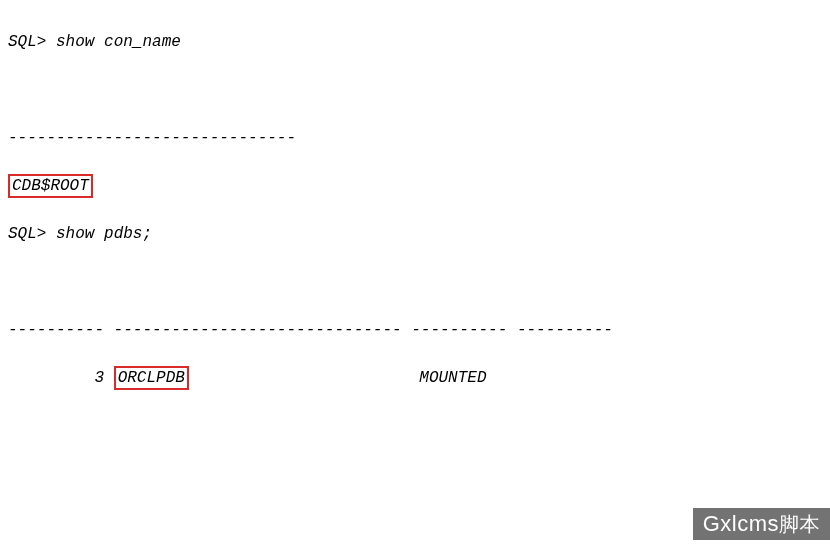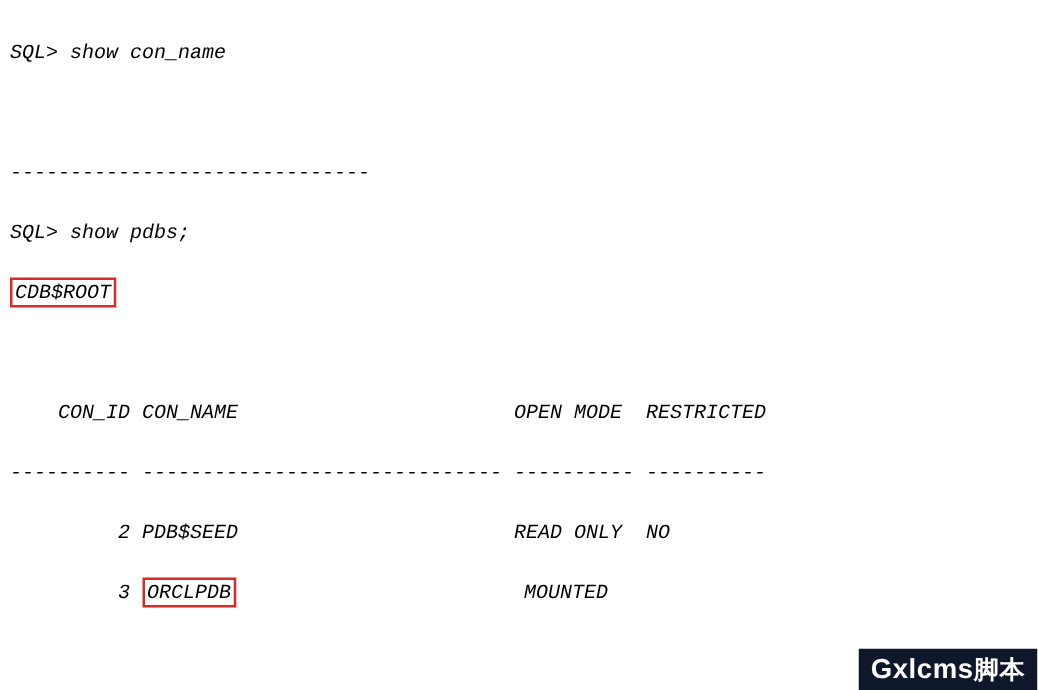--- a/index.html
+++ b/index.html
@@ -28,47 +28,45 @@
     border: 2px solid #d92a2a;
     display: inline-block;
     padding: 0 2px;
     line-height: 20px;
     height: 20px;
     vertical-align: top;
   }
   .watermark {
     position: absolute;
     right: 0;
-    bottom: 0;
-    background: #0f172a;
+    bottom: 12px;
+    background: #737373;
     color: #ffffff;
     font-family: "Arial Black", Arial, sans-serif;
-    font-weight: bold;
+    font-weight: normal;
     font-size: 22px;
     padding: 4px 10px 4px 10px;
     letter-spacing: 0.5px;
   }
   .watermark .cn {
     font-family: "Microsoft YaHei", sans-serif;
     font-size: 20px;
   }
 </style>
 </head>
 <body>
 
 <div class="terminal">
 <div class="line"><span>SQL&gt;</span> <span>show con_name</span></div>
 <div class="line"></div>
 <div class="line"><span>------------------------------</span></div>
+<div class="line"><span class="red-box"><span>CDB$ROOT</span></span></div>
 <div class="line"><span>SQL&gt;</span> <span>show pdbs;</span></div>
-<div class="line"><span class="red-box"><span>CDB$ROOT</span></span></div>
 <div class="line"></div>
-<div class="line"><span>    CON_ID CON_NAME                       OPEN MODE  RESTRICTED</span></div>
 <div class="line"><span>---------- ------------------------------ ---------- ----------</span></div>
-<div class="line"><span>         2 PDB$SEED                       READ ONLY  NO</span></div>
 <div class="line"><span>         3</span> <span class="red-box"><span>ORCLPDB</span></span><span>                        MOUNTED</span></div>
 
 
 
 
 
 
 
 
 

